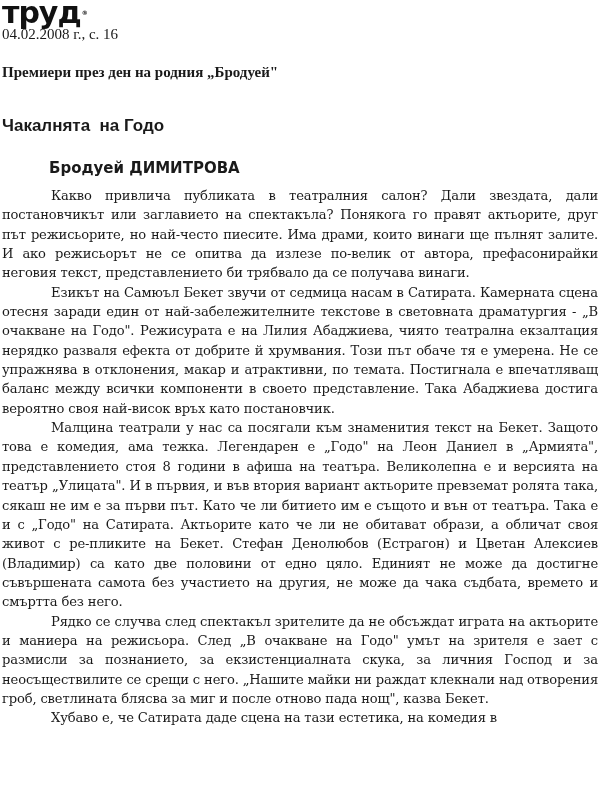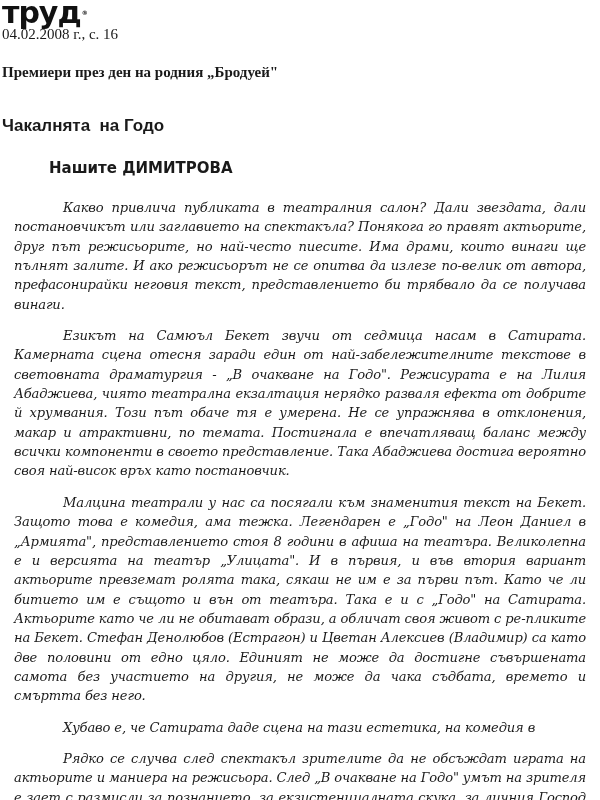--- a/index.html
+++ b/index.html
@@ -27,34 +27,34 @@
   }
   .author {
     position: absolute; left: 49px; top: 159px;
     font-family: "DejaVu Sans", sans-serif; font-weight: bold; font-size: 15px;
   }
   .article {
     position: absolute; left: 2px; top: 186px; width: 596px;
     font-family: "DejaVu Serif", serif; font-size: 13.1px; line-height: 19.35px;
     text-align: justify; letter-spacing: -0.15px;
   }
-  .article p { margin: 12px; text-indent: 49px; font-style: italic; }
+  .article p { margin: 0; text-indent: 49px; }
 </style>
 </head>
 <body>
 
 <div class="logo"><span>труд</span><sup>®</sup></div>
 
 <div class="dateline">04.02.2008 г., с. 16</div>
 
 <div class="subtitle">Премиери през ден на родния „Бродуей"</div>
 
 <div class="title">Чакалнята  на Годо</div>
 
-<div class="author">Нашите ДИМИТРОВА</div>
+<div class="author">Бродуей ДИМИТРОВА</div>
 
 <div class="article">
   <p>Какво привлича публиката в театралния салон? Дали звездата, дали постановчикът или заглавието на спектакъла? Понякога го правят актьорите, друг път режисьорите, но най-често пиесите. Има драми, които винаги ще пълнят залите. И ако режисьорът не се опитва да излезе по-велик от автора, префасонирайки неговия текст, представлението би трябвало да се получава винаги.</p>
   <p>Езикът на Самюъл Бекет звучи от седмица насам в Сатирата. Камерната сцена  отесня заради един от най-забележителните текстове в световната драматургия - „В очакване на Годо". Режисурата е на Лилия Абаджиева, чиято театрална екзалтация нерядко разваля ефекта от добрите й хрумвания. Този път обаче тя е умерена. Не се упражнява в отклонения, макар и атрактивни, по темата. Постигнала е впечатляващ баланс между всички компоненти в своето представление. Така Абаджиева достига вероятно своя най-висок връх като постановчик.</p>
   <p>Малцина театрали у нас са посягали към знаменития текст на Бекет. Защото това е комедия, ама тежка. Легендарен е „Годо" на Леон Даниел в „Армията", представлението стоя 8 години в афиша на театъра. Великолепна е и версията на театър „Улицата". И в първия, и във втория вариант актьорите превземат ролята така, сякаш не им е за първи път. Като че ли битието им е същото и вън от театъра. Така е и с „Годо" на Сатирата. Актьорите като че ли не обитават образи, а обличат своя живот с ре-пликите на Бекет. Стефан Денолюбов (Естрагон) и Цветан Алексиев (Владимир) са като две половини от едно цяло. Единият не може да достигне съвършената самота без участието на другия, не може да чака съдбата, времето и смъртта без него.</p>
+  <p>Рядко се случва след спектакъл зрителите да не обсъждат играта на актьорите и маниера на режисьора. След „В очакване на Годо" умът на зрителя е зает с размисли за познанието, за екзистенциалната скука, за личния Господ и за неосъществилите се срещи с него. „Нашите майки ни раждат клекнали над отворения гроб, светлината блясва за миг и после отново пада нощ", казва Бекет.</p>
   <p>Хубаво е, че Сатирата даде сцена на тази естетика, на комедия в</p>
-  <p>Рядко се случва след спектакъл зрителите да не обсъждат играта на актьорите и маниера на режисьора. След „В очакване на Годо" умът на зрителя е зает с размисли за познанието, за екзистенциалната скука, за личния Господ и за неосъществилите се срещи с него. „Нашите майки ни раждат клекнали над отворения гроб, светлината блясва за миг и после отново пада нощ", казва Бекет.</p>
 </div>
 
 </body></html>

